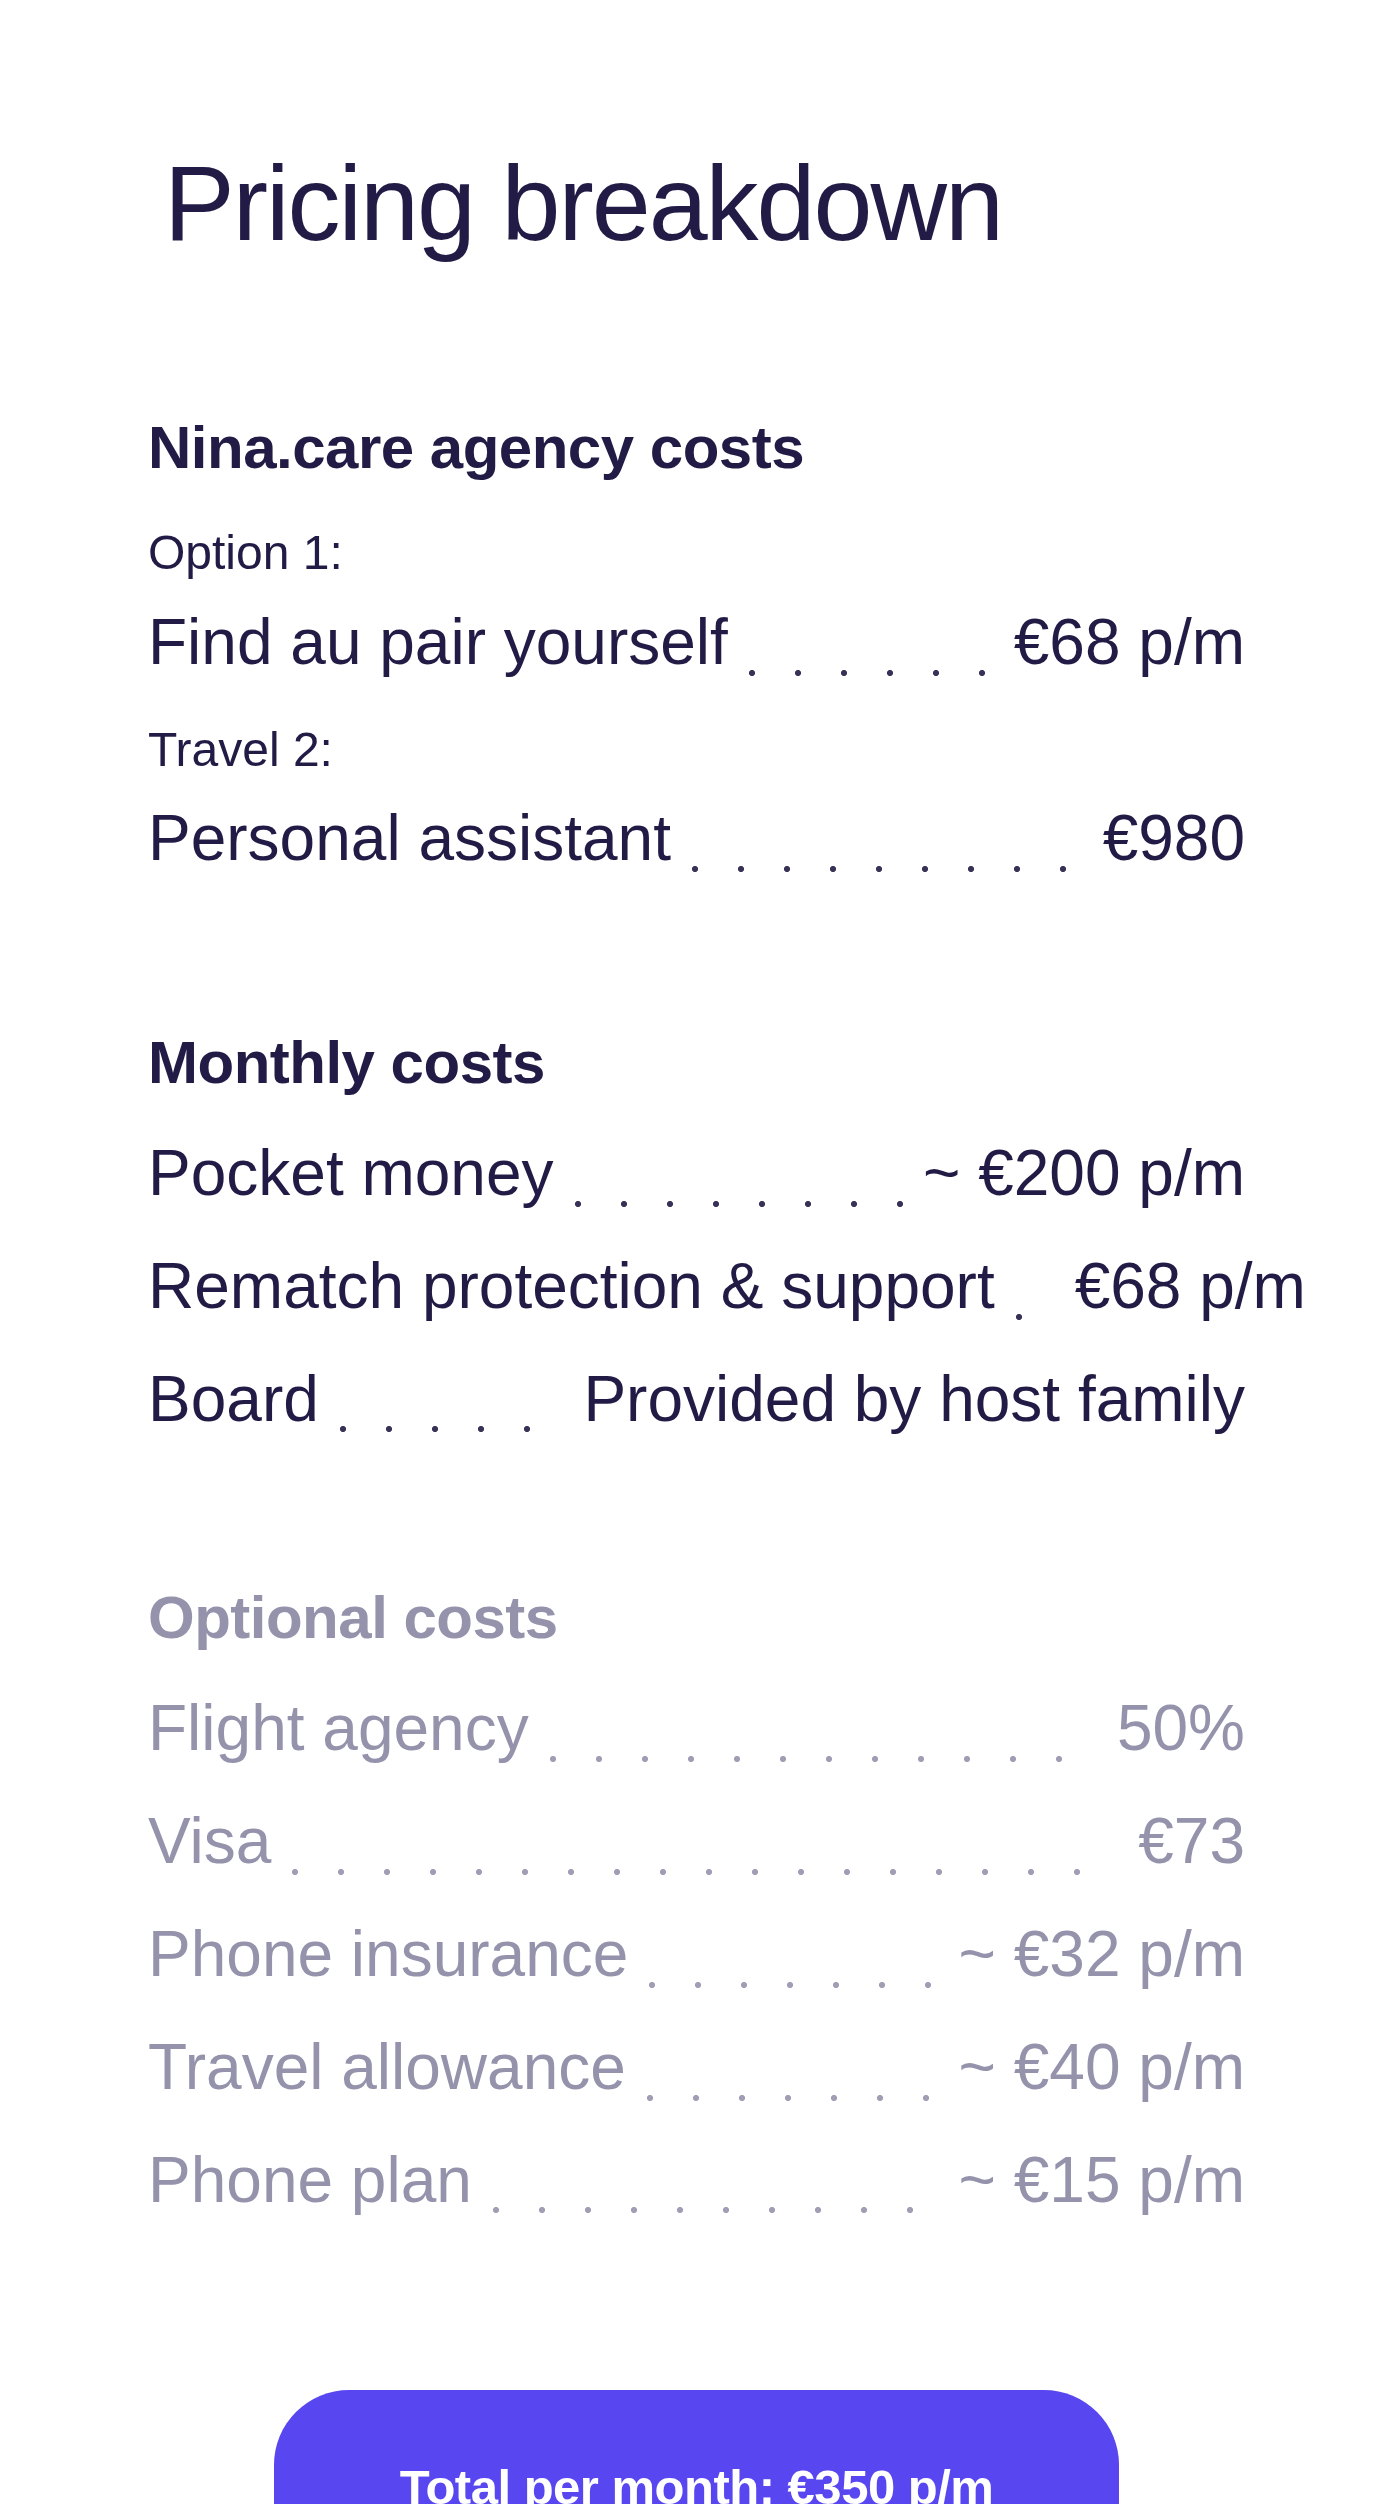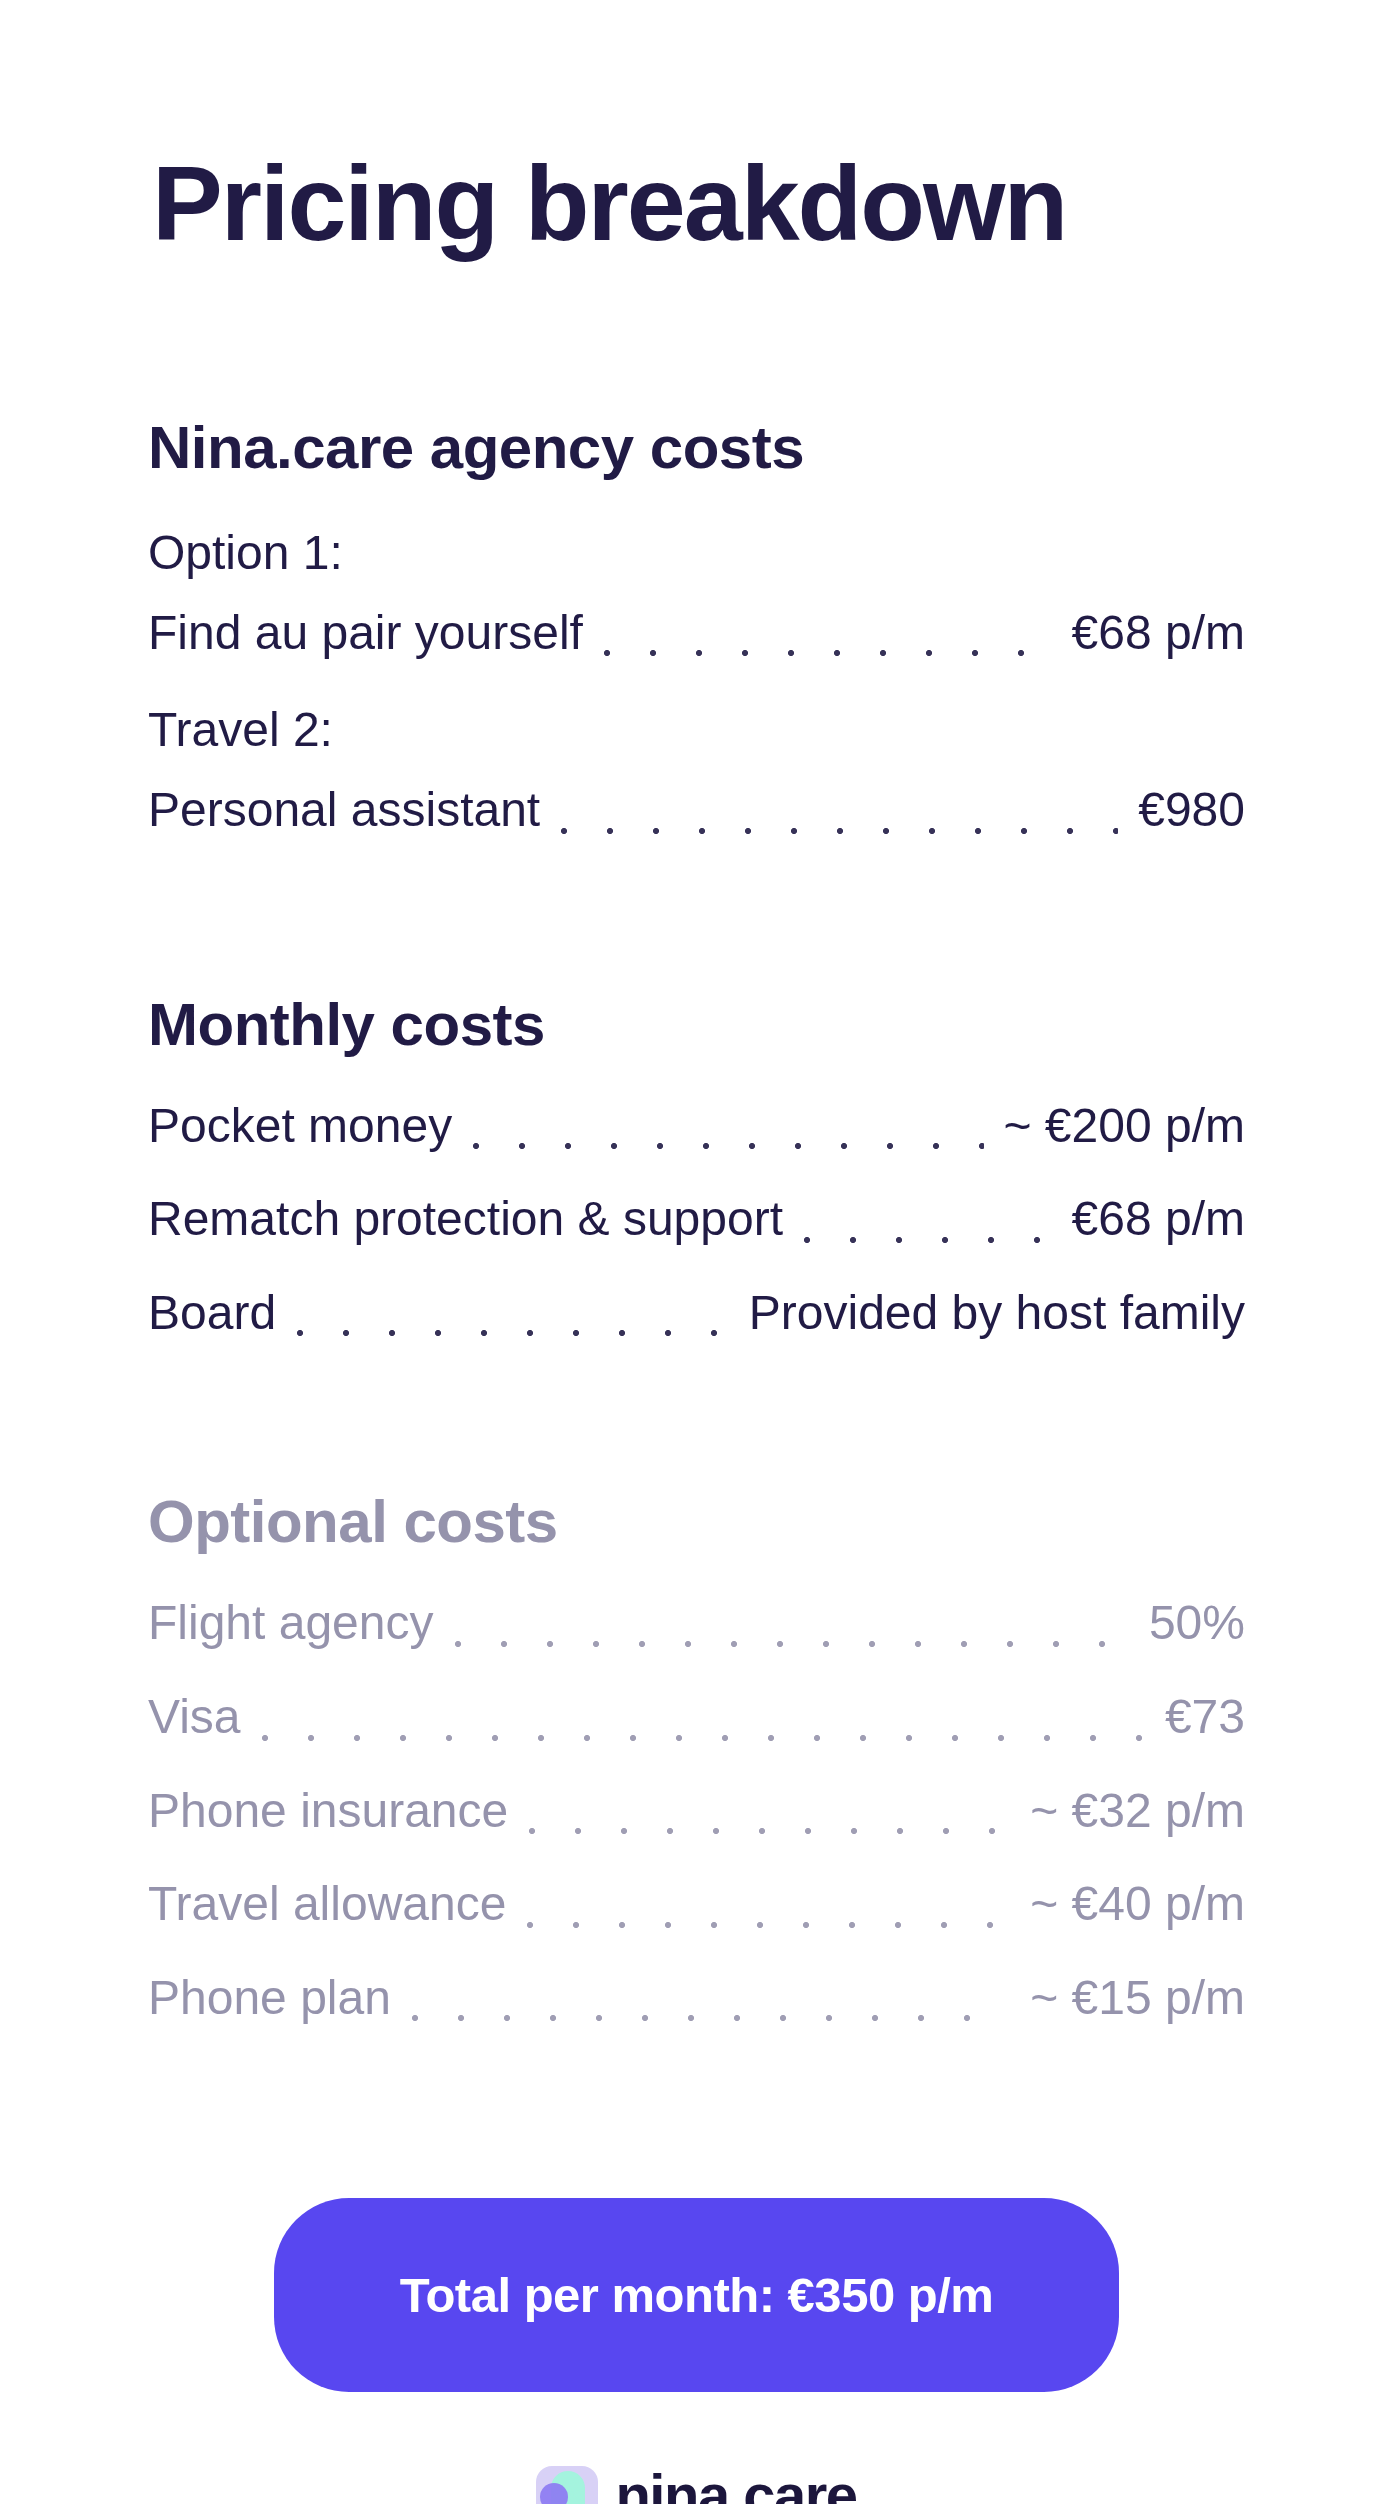--- a/index.html
+++ b/index.html
@@ -23,23 +23,23 @@
     font-family: "Liberation Sans", sans-serif;
     color: var(--navy);
     overflow: hidden;
   }
   .page {
     width: 100%;
     height: 100%;
     padding: 0 148px;
   }
   .title {
-    margin: 140px 0 0 4px;
+    margin: 140px 0 0 16px;
     font-size: 106px;
-    font-weight: 700;
+    font-weight: 400;
     letter-spacing: -2px;
     line-height: 1.2;
     color: var(--navy);
   }
   .section { margin-top: 145px; }
   .section.monthly { margin-top: 150px; }
   .section.optional { margin-top: 145px; }
   .section-heading {
     margin: 0;
     font-size: 60px;
@@ -53,21 +53,21 @@
   .option-prefix {
     font-size: 48px;
     line-height: 1.2;
     font-weight: 400;
   }
   .option-group .cost-row { margin-top: 22px; }
 
   .cost-row {
     display: flex;
     align-items: flex-end;
-    font-size: 48px;
+    font-size: 64px;
     font-weight: 400;
     line-height: 1.2;
     margin-top: 36px;
   }
   .cost-label, .cost-value { white-space: nowrap; }
   .leader {
     flex: 1 1 auto;
     min-width: 40px;
     height: 8px;
     margin: 0 20px 4px 20px;

